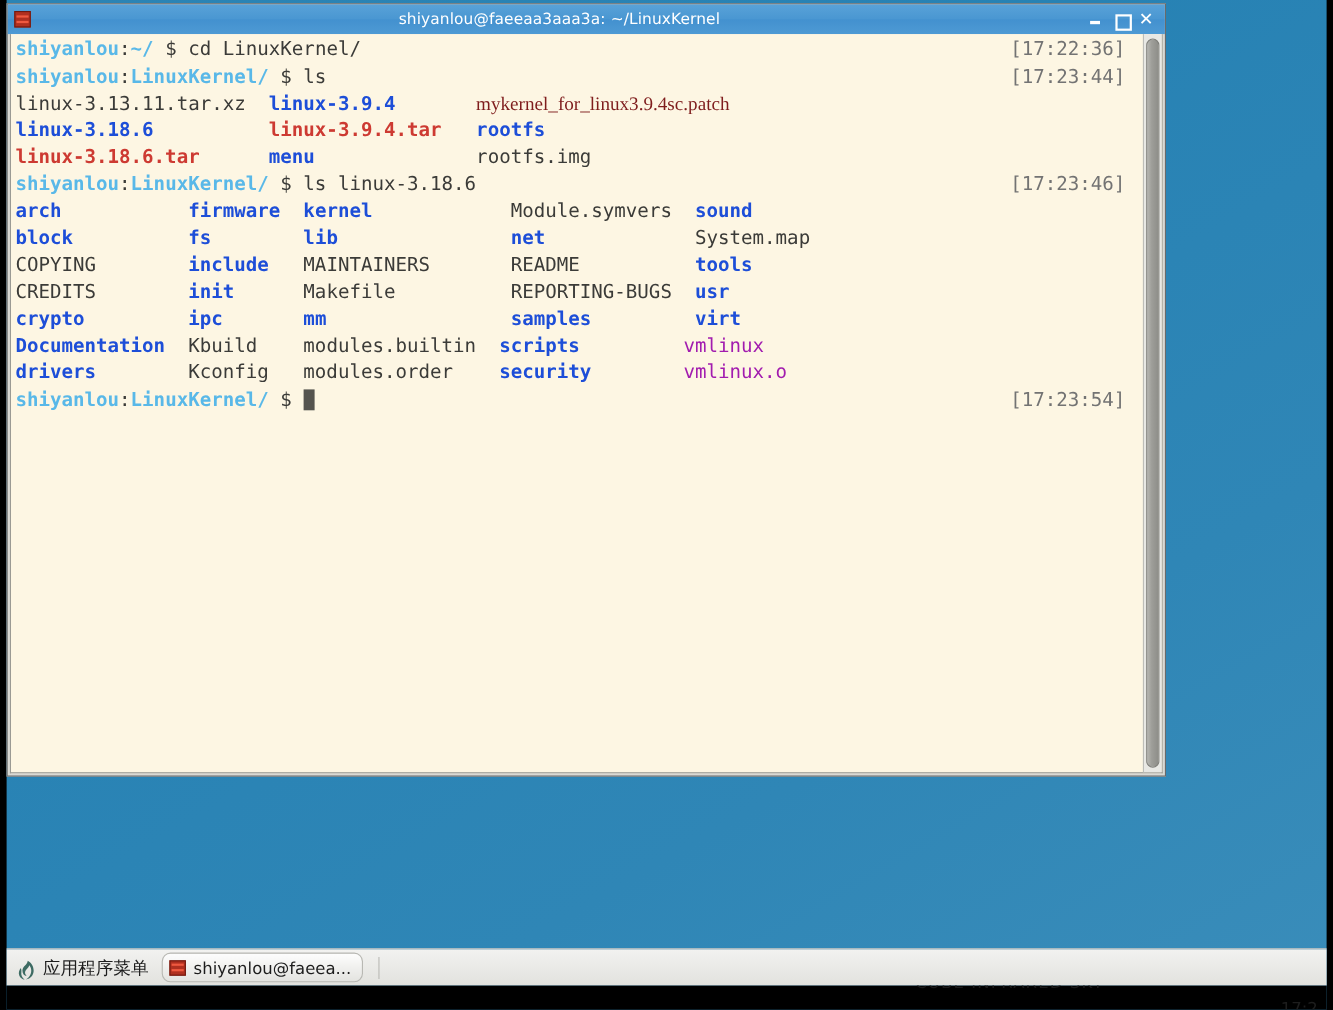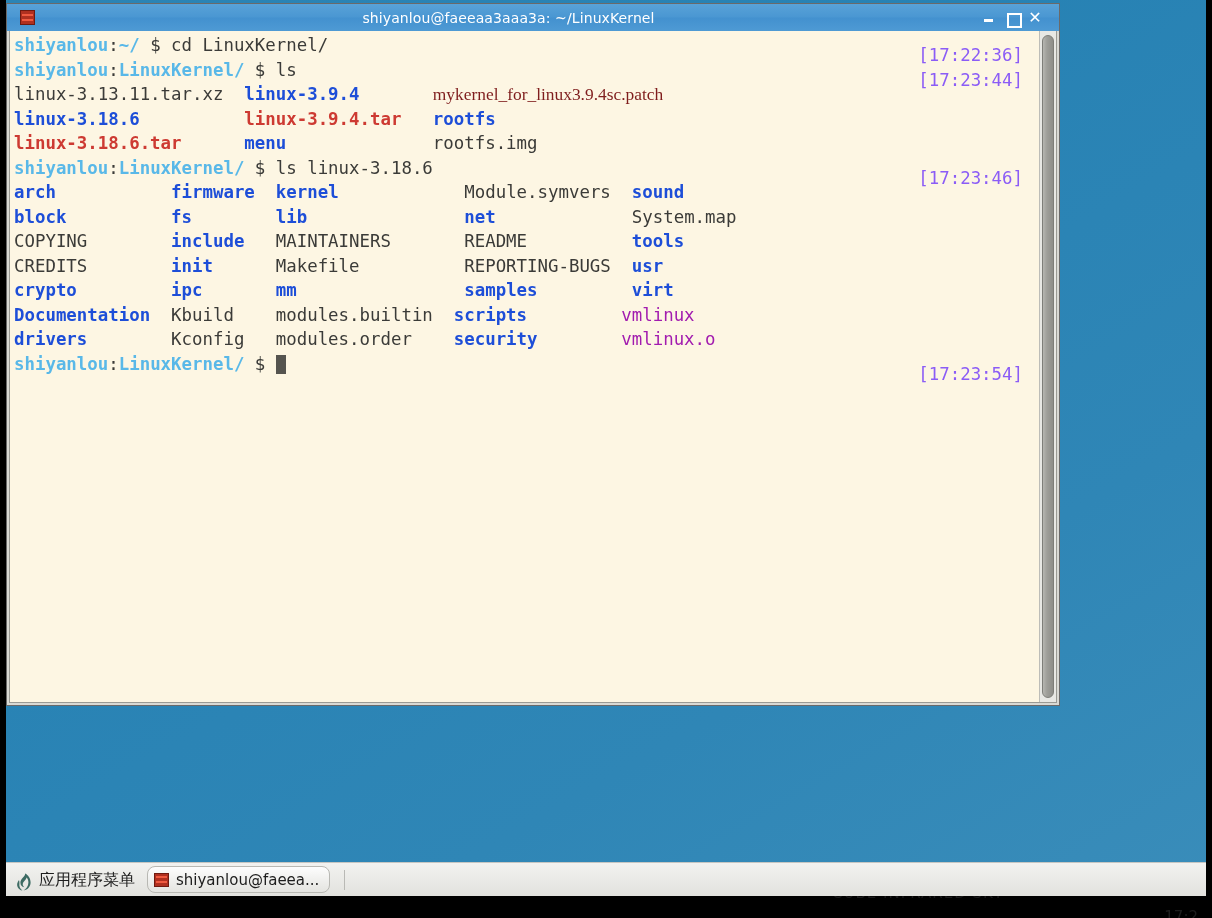--- a/index.html
+++ b/index.html
@@ -40,21 +40,21 @@
     border: 1px solid #6a6a6a;
     display: flex;
     flex-direction: column;
   }
 
   #titlebar {
     height: 27px;
     background: linear-gradient(180deg, #59a2d8 0%, #4a97d2 48%, #4391cf 52%, #4e9ad4 100%);
     display: flex;
     align-items: center;
-    padding: 0 13px;
+    padding: 0 6px;
     position: relative;
     flex: 0 0 auto;
   }
 
   #title-icon {
     width: 15px; height: 15px;
     background: #b03020;
     border: 1px solid #701a10;
     position: relative;
     flex: 0 0 auto;
@@ -146,22 +146,22 @@
   .c-cyan   { color: #59b8e8; font-weight: bold; }
   .c-dir    { color: #1d4ed8; font-weight: bold; }
   .c-red    { color: #cd3a32; font-weight: bold; }
   .c-blue   { color: #7f1d1d; font-family: Liberation Serif, serif; }
   .c-exec   { color: #a21caf; text-align: center; }
   .c-plain  { color: #3b3b38; }
 
   .ts {
     position: absolute;
     right: 16px;
-    top: 10px;
-    color: #8b5cf6;
+    top: 0;
+    color: #737373;
     margin-left: 43px;
   }
 
   .cursor {
     display: inline-block;
     width: 10px;
     height: 19px;
     background: #55544f;
     vertical-align: -4px;
   }

